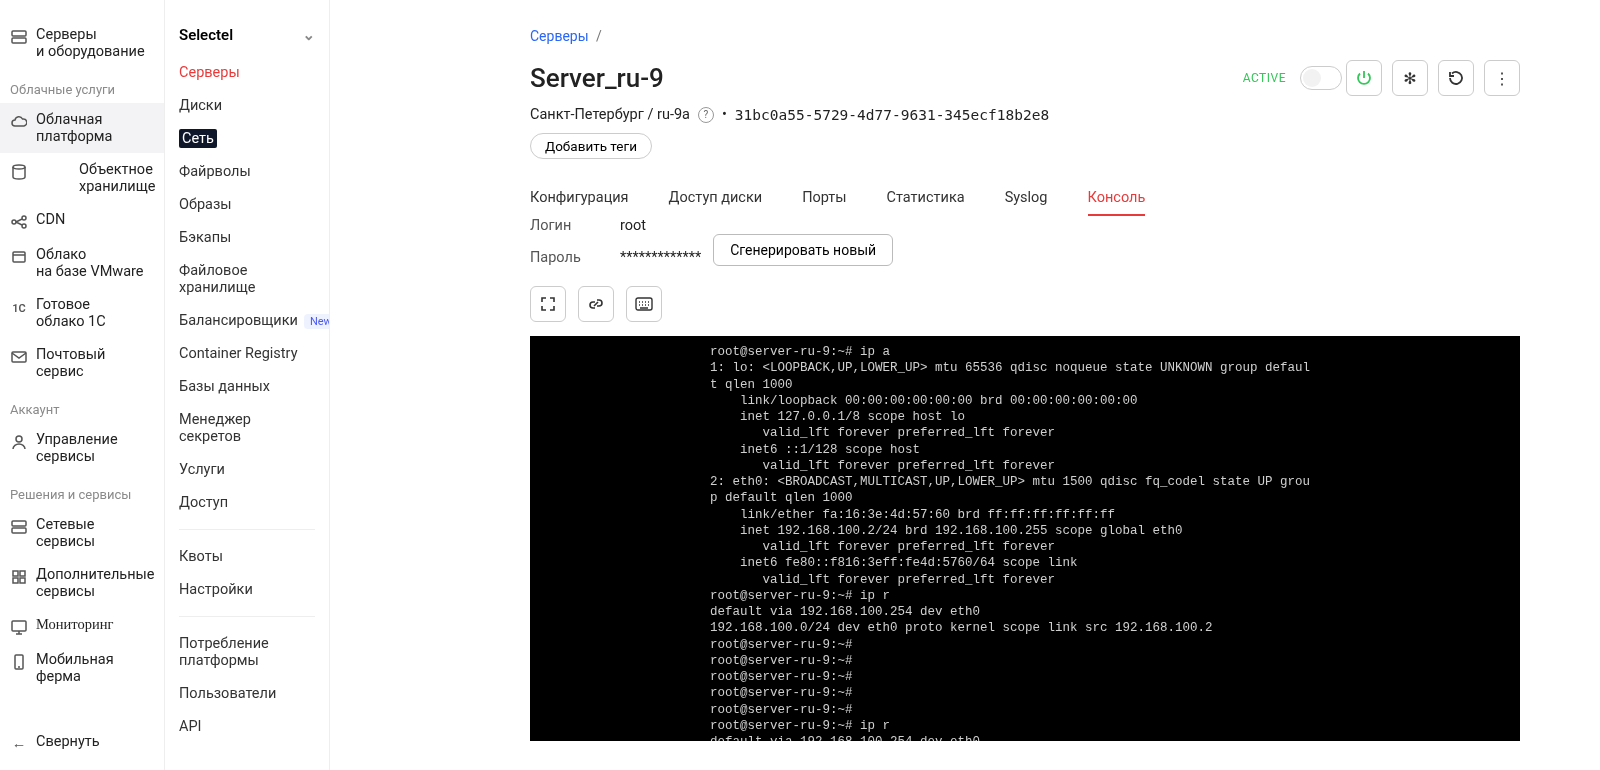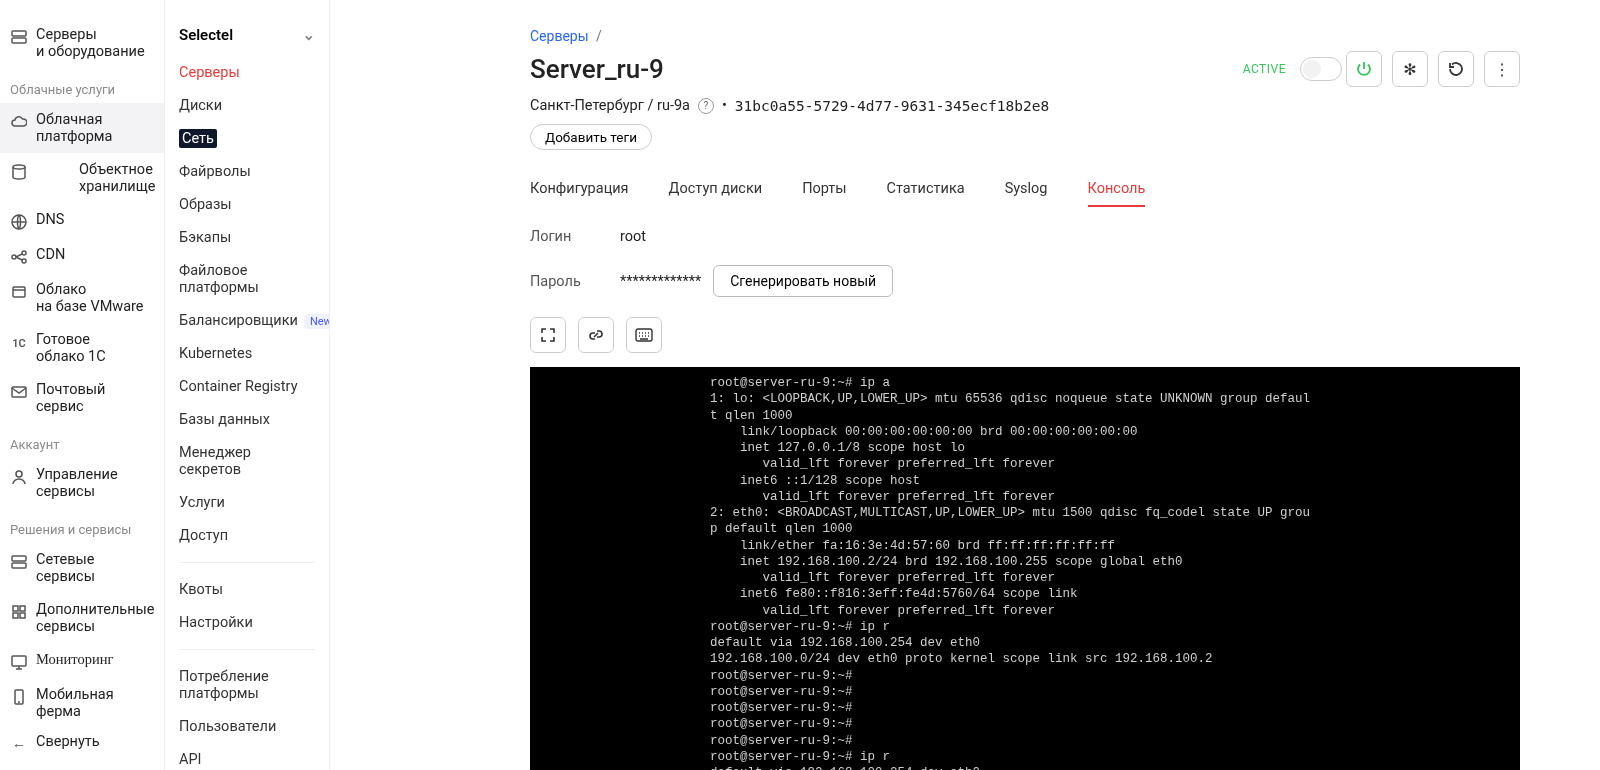--- a/index.html
+++ b/index.html
@@ -10,38 +10,38 @@
 .nav1-item .ic{width:18px;height:18px;flex-shrink:0;display:flex;align-items:flex-end;justify-content:center;color:#555;margin-top:1px}
 .nav1-sec{font-size:13px;color:#8a8a8a;padding:14px 10px 6px 10px}
 .nav2{width:165px;border-right:1px solid #eee;height:100%;overflow-y:auto;padding-top:18px}
 .nav2-head{display:flex;align-items:center;justify-content:space-between;padding:8px 14px 12px 14px;font-weight:600;font-size:15px}
 .nav2-item{padding:8px 14px;font-size:14.5px;color:#333;cursor:pointer}
 .nav2-item.a{color:#e73b3b}
 .nav2-item.hl span{background:#0f172a;color:#fff;padding:1px 3px;border-radius:2px}
 .badge-new{font-size:11px;background:#eef2ff;color:#4a5af5;padding:1px 6px;border-radius:4px;margin-left:6px}
 .nav2-sep{border-top:1px solid #eee;margin:10px 14px}
 .main{flex:1;padding:28px 80px 0 200px;overflow:auto;position:relative}
-.bc{font-size:14px;margin-bottom:7px}
+.bc{font-size:14px;margin-bottom:16px}
 .bc a{color:#2b66f6;text-decoration:none}
 .bc span{color:#777;margin:0 4px}
 .title-row{display:flex;align-items:center;justify-content:space-between}
 h1{font-size:26px;font-weight:500;color:#222}
 .status-row{display:flex;align-items:center;gap:10px}
 .status{color:#34c759;font-size:12px;letter-spacing:.5px;margin-right:4px}
 .btn{width:36px;height:36px;border:1px solid #ccc;border-radius:6px;background:#fff;display:flex;align-items:center;justify-content:center;cursor:pointer;color:#333}
 .btn.pwr{color:#34c759}
 .switch{width:42px;height:24px;border:1px solid #ccc;border-radius:14px;background:#fff;position:relative;cursor:pointer;margin-right:-6px}
 .switch::after{content:"";position:absolute;left:2px;top:2px;width:18px;height:18px;background:#f2f2f2;border-radius:50%}
 .meta{font-size:14.5px;color:#222;margin-top:10px;display:flex;align-items:center;gap:8px}
 .meta .q{width:16px;height:16px;border:1px solid #999;border-radius:50%;display:inline-flex;align-items:center;justify-content:center;font-size:10px;color:#666}
 .tagbtn{margin-top:10px;border:1px solid #ccc;background:#fff;border-radius:18px;padding:4px 14px;font-size:13.5px;cursor:pointer}
 .tabs{display:flex;gap:40px;margin-top:22px;border-bottom:1px solid transparent;font-size:14.5px}
 .tab{padding:8px 0;color:#333;cursor:pointer}
 .tab.a{color:#e73b3b;border-bottom:2px solid #e73b3b}
-.kv{display:flex;align-items:center;margin-top:20px;font-size:14.5px}
+.kv{display:flex;align-items:flex-end;font-size:14.5px}
 .kv .k{width:90px;color:#555}
 .kv .v{color:#222}
 .genbtn{margin-left:12px;border:1px solid #bbb;background:#fff;border-radius:6px;padding:7px 16px;font-size:14px;cursor:pointer}
 .tbar{display:flex;gap:12px;margin-top:20px}
 .term{margin-top:14px;background:#000;color:#cfcfcf;font-family:Consolas,"Courier New",monospace;font-size:12.5px;line-height:1.3;padding:8px 0 8px 180px;height:405px;overflow:hidden;white-space:pre}
 svg{display:block}
 </style>
 </head>
 <body>
 
@@ -73,29 +73,20 @@
             <ellipse cx="8" cy="3" rx="6" ry="2"></ellipse>
             <path d="M2 3v10c0 1.1 2.7 2 6 2s6-.9 6-2V3"></path>
           </svg>
         </span>
         <span style="white-space: pre-line; margin-left: 43px;">Объектное
 хранилище</span>
       </div>
       <div class="nav1-item">
         <span class="ic">
           <svg width="16" height="16" viewBox="0 0 16 16" fill="none" stroke="currentColor" stroke-width="1.5">
-            <circle cx="8" cy="8" r="7"></circle>
-            <path d="M1 8h14M8 1c2 2 2 12 0 14M8 1c-2 2-2 12 0 14"></path>
-          </svg>
-        </span>
-        <span style="white-space: pre-line;">DNS</span>
-      </div>
-      <div class="nav1-item">
-        <span class="ic">
-          <svg width="16" height="16" viewBox="0 0 16 16" fill="none" stroke="currentColor" stroke-width="1.5">
             <circle cx="3" cy="8" r="2"></circle>
             <circle cx="13" cy="4" r="2"></circle>
             <circle cx="13" cy="12" r="2"></circle>
             <path d="M5 8l6-3M5 8l6 3"></path>
           </svg>
         </span>
         <span style="white-space: pre-line;">CDN</span>
       </div>
       <div class="nav1-item">
         <span class="ic">
@@ -186,23 +177,22 @@
     <span>Selectel</span>
     <span style="color:#888">⌄</span>
   </div>
   <div id="nav2-g1">
       <div class="nav2-item a" style="white-space: pre-line;">Серверы</div>
       <div class="nav2-item" style="white-space: pre-line;">Диски</div>
       <div class="nav2-item hl" style="white-space: pre-line;"><span>Сеть</span></div>
       <div class="nav2-item" style="white-space: pre-line;">Файрволы</div>
       <div class="nav2-item" style="white-space: pre-line;">Образы</div>
       <div class="nav2-item" style="white-space: pre-line;">Бэкапы</div>
-      <div class="nav2-item" style="white-space: pre-line;">Файловое платформы</div>
+      <div class="nav2-item" style="white-space: pre-line;">Файловое хранилище</div>
       <div class="nav2-item" style="white-space: pre-line;">Балансировщики<span class="badge-new">New</span></div>
-      <div class="nav2-item" style="white-space: pre-line;">Kubernetes</div>
       <div class="nav2-item" style="white-space: pre-line;">Container Registry</div>
       <div class="nav2-item" style="white-space: pre-line;">Базы данных</div>
       <div class="nav2-item" style="white-space: pre-line;">Менеджер секретов</div>
       <div class="nav2-item" style="white-space: pre-line;">Услуги</div>
       <div class="nav2-item" style="white-space: pre-line;">Доступ</div>
     </div>
   <div class="nav2-sep"></div>
   <div id="nav2-g2">
       <div class="nav2-item" style="white-space: pre-line;">Квоты</div>
       <div class="nav2-item" style="white-space: pre-line;">Настройки</div>

